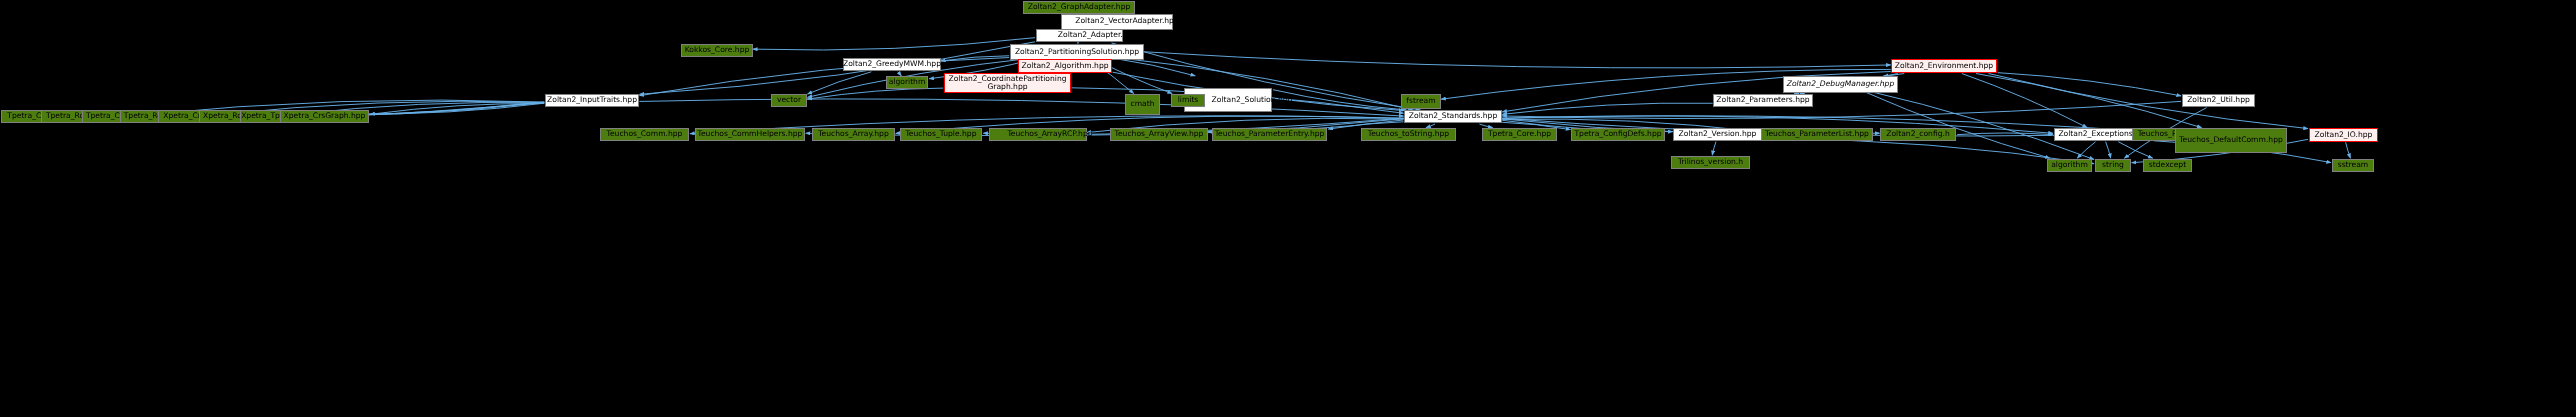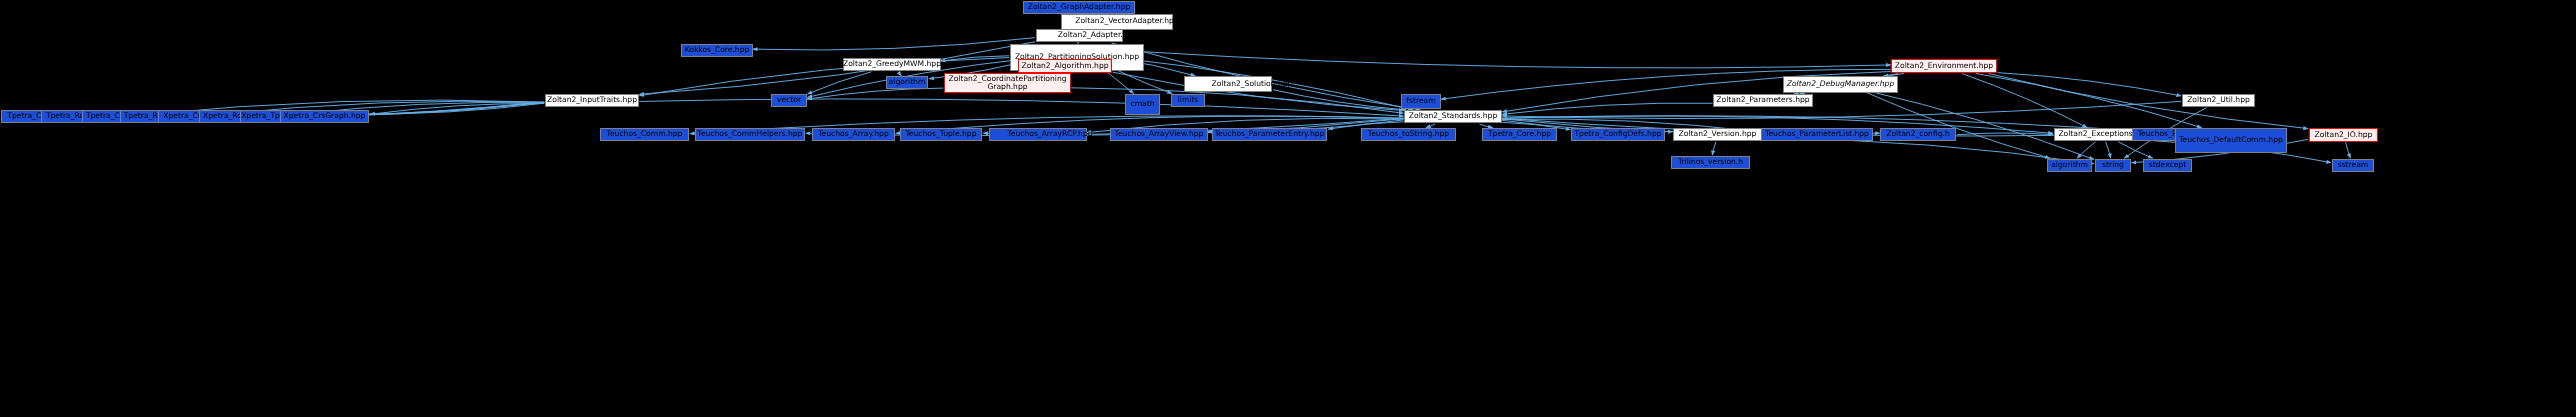--- a/index.html
+++ b/index.html
@@ -3,21 +3,21 @@
 <meta charset="utf-8">
 <style>
   html,body{margin:0;padding:0;background:#000;}
   #canvas{position:relative;width:2576px;height:418px;background:#000;overflow:hidden;
           font-family:"DejaVu Sans","Liberation Sans",sans-serif;}
   svg#edges{position:absolute;left:0;top:0;width:2576px;height:418px;pointer-events:none;}
   .node{position:absolute;box-sizing:border-box;display:flex;align-items:center;
         justify-content:center;text-align:center;line-height:1.12;
         font-size:7.6px;color:#000;white-space:pre;}
   
-  .n-grey{background:#1d4ed8;border:0.6px solid #808080;}
+  .n-grey{background:#4d7c0f;border:0.6px solid #808080;}
   
   .n-white{background:#ffffff;border:0.6px solid #808080;}
   
   .n-red{background:#fff0f0;border:1.2px solid #ff0000;}
   .n-two{line-height:1.05;}
 </style>
 </head>
 <body>
 
 <div id="canvas">
@@ -103,28 +103,28 @@
         <path d="M3927.0,237.0 Q3778.4,267.4 3627.0,276.8" fill="none" stroke="#68b0e8" stroke-width="1.6" marker-end="url(#ah)"></path>
         <path d="M3758.0,229.0 Q3729.0,227.0 3700.0,229.0" fill="none" stroke="#68b0e8" stroke-width="1.6" marker-end="url(#ah)"></path>
         <path d="M3330.0,229.0 Q3411.5,223.3 3493.0,229.0" fill="none" stroke="#68b0e8" stroke-width="1.6" marker-end="url(#ah)"></path>
       </g>
   </svg>
   <div id="node-layer">
       <div class="node n-grey" style="left: 1023px; top: 0.6px; width: 112px; height: 13px;">Zoltan2_GraphAdapter.hpp</div>
       <div class="node n-white" style="left: 1061px; top: 13.5px; width: 112px; height: 16px; padding-left: 20px;">Zoltan2_VectorAdapter.hpp</div>
       <div class="node n-white" style="left: 1036px; top: 29px; width: 87px; height: 13px; padding-left: 36px;">Zoltan2_Adapter.hpp</div>
       <div class="node n-grey" style="left: 681px; top: 44px; width: 72px; height: 13px;">Kokkos_Core.hpp</div>
-      <div class="node n-white" style="left: 1010px; top: 44px; width: 134px; height: 27px;">Zoltan2_PartitioningSolution.hpp</div>
+      <div class="node n-white" style="left: 1010px; top: 44px; width: 134px; height: 16px;">Zoltan2_PartitioningSolution.hpp</div>
       <div class="node n-white" style="left: 843px; top: 58px; width: 98px; height: 13px;">Zoltan2_GreedyMWM.hpp</div>
       <div class="node n-red" style="left: 1018px; top: 59px; width: 94px; height: 14px;">Zoltan2_Algorithm.hpp</div>
       <div class="node n-red" style="left: 1891px; top: 59px; width: 106px; height: 14px;">Zoltan2_Environment.hpp</div>
       <div class="node n-grey" style="left: 886px; top: 76px; width: 42px; height: 13px;">algorithm</div>
       <div class="node n-red n-two" style="left: 944px; top: 73px; width: 127px; height: 20px;">Zoltan2_CoordinatePartitioning
 Graph.hpp</div>
-      <div class="node n-white" style="left: 1184px; top: 76px; width: 88px; height: 16px; padding-left: 48px;">Zoltan2_Solution.hpp</div>
+      <div class="node n-white" style="left: 1184px; top: 88px; width: 88px; height: 24px; padding-left: 48px;">Zoltan2_Solution.hpp</div>
       <div class="node n-white" style="left: 1783px; top: 76px; width: 115px; height: 17px; font-style: italic;">Zoltan2_DebugManager.hpp</div>
       <div class="node n-grey" style="left: 1125px; top: 94px; width: 35px; height: 21px;">cmath</div>
       <div class="node n-grey" style="left: 1171px; top: 94px; width: 34px; height: 13px;">limits</div>
       <div class="node n-grey" style="left: 771px; top: 94px; width: 36px; height: 13px;">vector</div>
       <div class="node n-grey" style="left: 1401px; top: 94px; width: 40px; height: 15px;">fstream</div>
       <div class="node n-white" style="left: 545px; top: 94px; width: 94px; height: 13px;">Zoltan2_InputTraits.hpp</div>
       <div class="node n-white" style="left: 1713px; top: 94px; width: 100px; height: 13px;">Zoltan2_Parameters.hpp</div>
       <div class="node n-white" style="left: 2182px; top: 94px; width: 73px; height: 13px;">Zoltan2_Util.hpp</div>
       <div class="node n-grey" style="left: 1.2px; top: 110px; width: 94px; height: 13px;">Tpetra_CrsMatrix.hpp</div>
       <div class="node n-grey" style="left: 41px; top: 110px; width: 95px; height: 13px;">Tpetra_RowMatrix.hpp</div>

